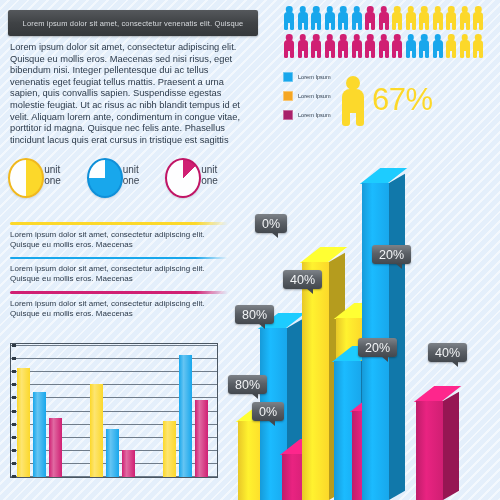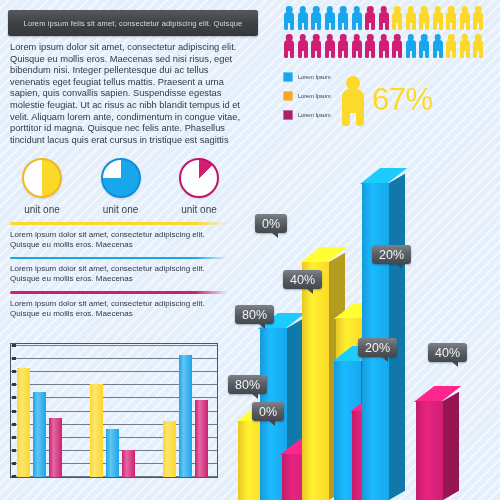--- a/index.html
+++ b/index.html
@@ -31,21 +31,21 @@
 
   
   .intro-text{
     position:absolute;left:10px;top:42px;width:240px;
     font-size:9.3px;line-height:11.6px;color:#2c3a4a;text-align:left;
   }
 
   
   .pie-row{position:absolute;left:8px;top:158px;width:225px;height:62px;
     display:flex;justify-content:space-between;}
-  .pie-cell{width:68px;display:flex;flex-direction:column;align-items:center;}
+  .pie-cell{width:68px;display:flex;flex-direction:row;align-items:flex-start;}
   .pie{width:40px;height:40px;border-radius:50%;position:relative;}
   .pie-label{font-size:10px;color:#3a4452;margin-top:6px;}
 
   
   .tblocks{position:absolute;left:10px;top:222px;width:218px;}
   .rule{height:2.5px;border-radius:2px;margin-bottom:5px;}
   .tb-text{font-size:8px;line-height:10px;color:#2c3a4a;margin-bottom:7px;}
 
   
   .chart2d{position:absolute;left:10px;top:343px;width:208px;height:135px;
@@ -103,21 +103,21 @@
   .tip:after{content:"";position:absolute;right:9px;bottom:-5px;
     border-left:7px solid transparent;border-right:0 solid transparent;
     border-top:6px solid #43484e;}
 </style>
 </head>
 <body>
 
 <div class="stage">
 
   <div class="header-bar">
-    <span>Lorem ipsum felis sit amet, consectetur adipiscing elit. Quisque</span>
+    <span>Lorem ipsum dolor sit amet, consectetur venenatis elit. Quisque</span>
   </div>
 
   <div class="intro-text">Lorem ipsum dolor sit amet, consectetur adipiscing elit. Quisque eu mollis eros. Maecenas sed nisi risus, eget bibendum nisi. Integer pellentesque dui ac tellus venenatis eget feugiat tellus mattis. Praesent a urna sapien, quis convallis sapien. Suspendisse egestas molestie feugiat. Ut ac risus ac nibh blandit tempus id et velit. Aliquam lorem ante, condimentum in congue vitae, porttitor id magna. Quisque nec felis ante. Phasellus tincidunt lacus quis erat cursus in tristique est sagittis</div>
 
   <div class="pie-row">
     <div class="pie-cell">
       <div class="pie" id="pie0" style="border: 2.5px solid rgb(240, 184, 30); box-sizing: border-box; background: conic-gradient(rgb(252, 216, 42) 0deg, rgb(252, 216, 42) 180deg, rgba(255, 255, 255, 0.92) 180deg, rgba(255, 255, 255, 0.92) 360deg); box-shadow: rgba(0, 0, 0, 0.12) 0px 1px 2px;"></div>
       <div class="pie-label">unit one</div>
     </div>
     <div class="pie-cell">

